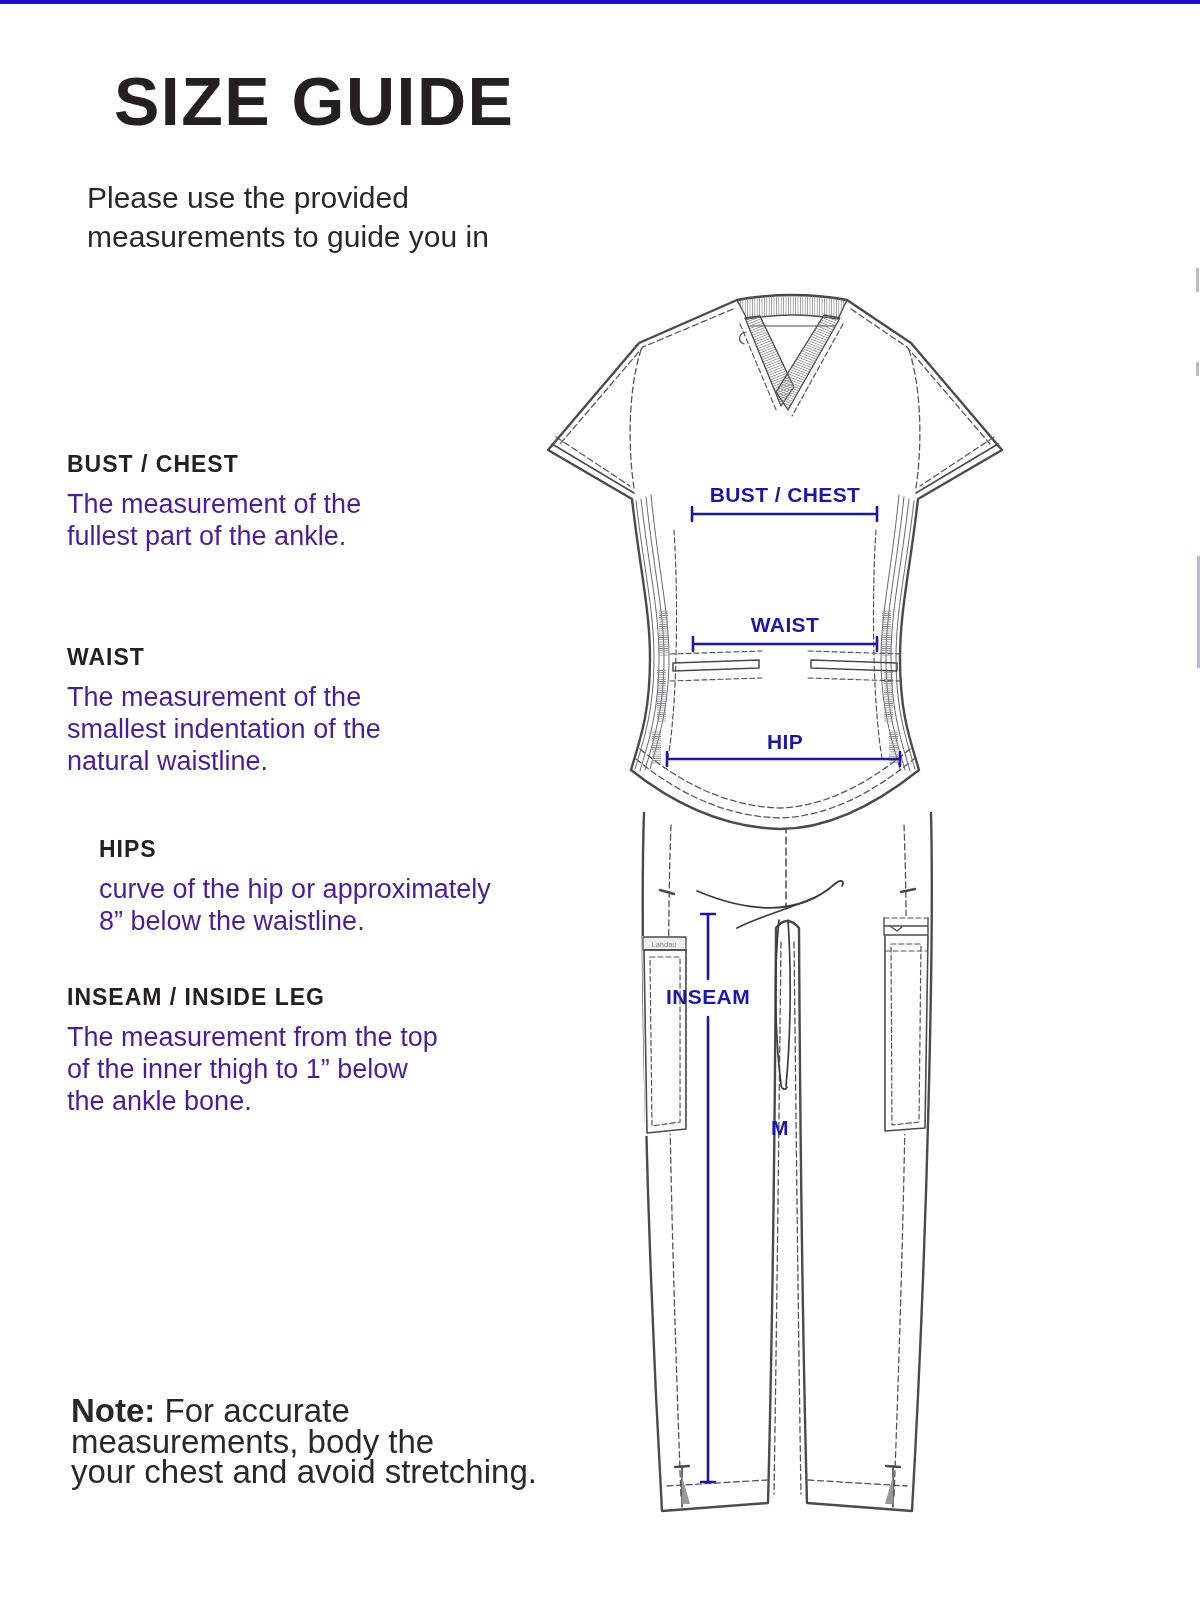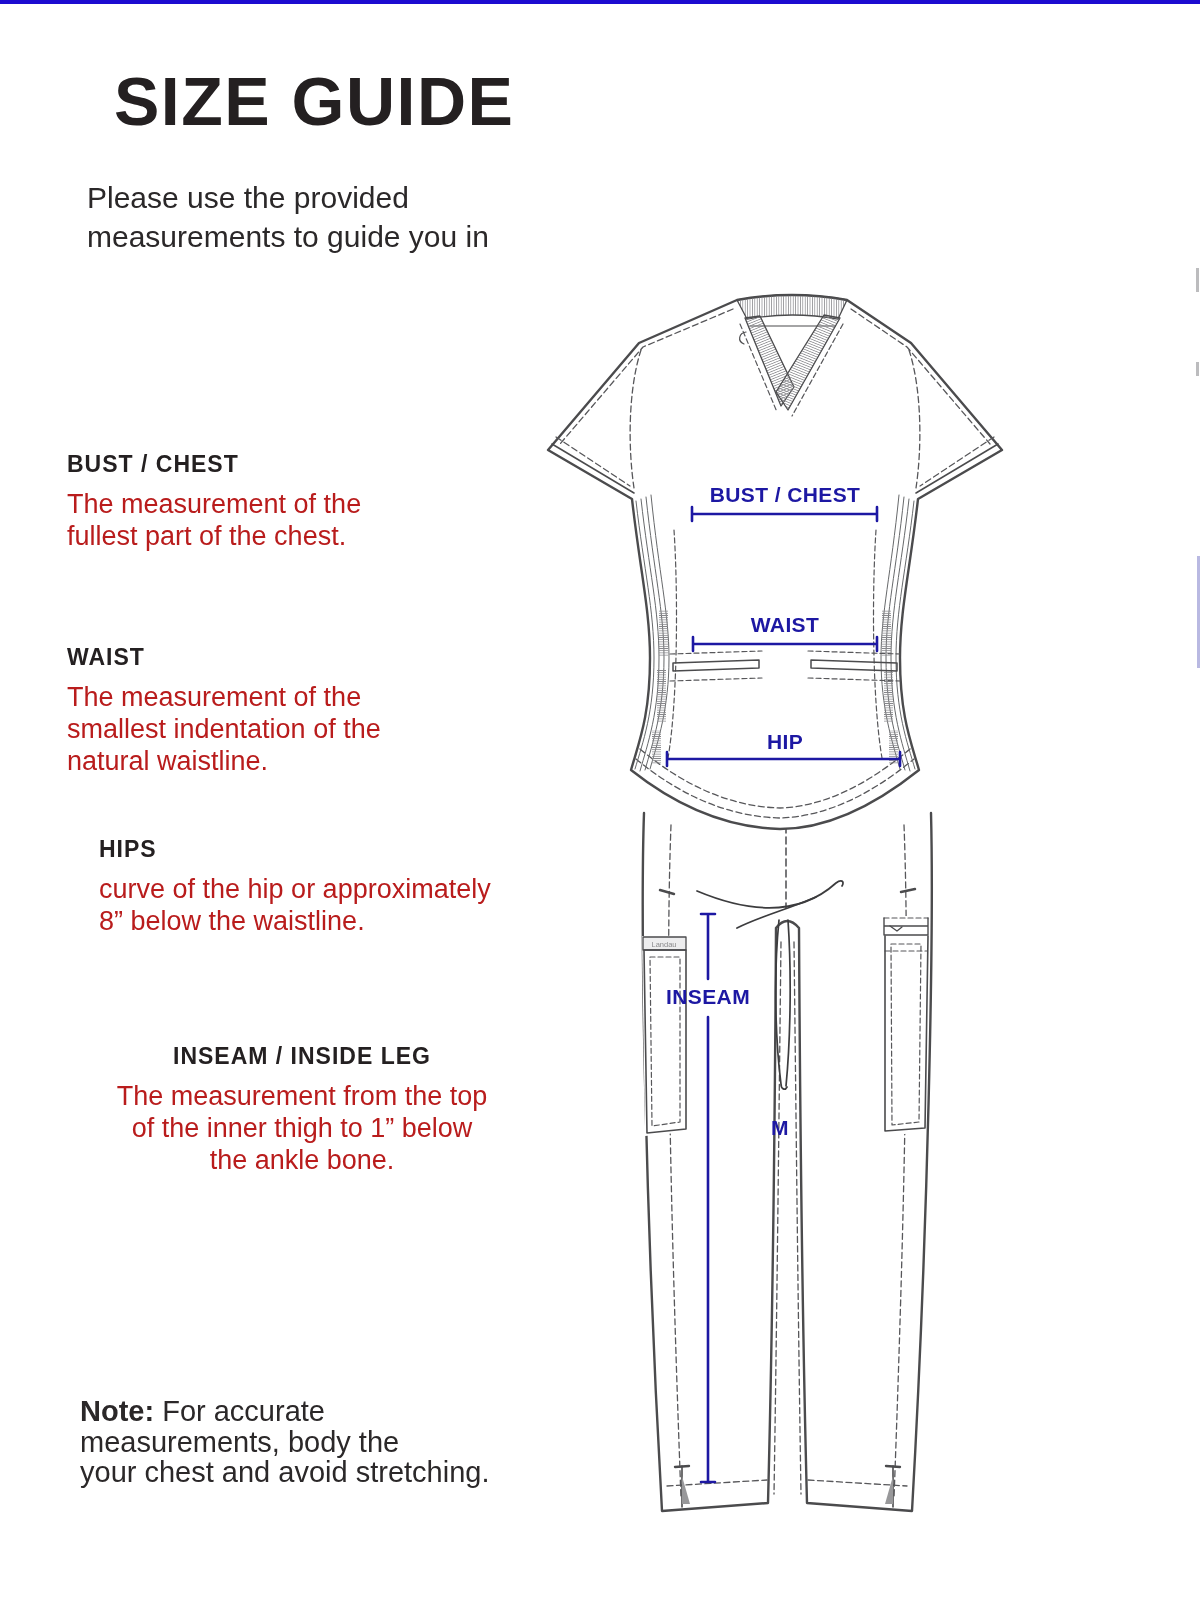--- a/index.html
+++ b/index.html
@@ -4,23 +4,23 @@
 <style>
   html,body{margin:0;padding:0;background:#fff;}
   .page{position:relative;width:1200px;height:1600px;background:#ffffff;overflow:hidden;
         font-family:"Liberation Sans", sans-serif;color:#262324;}
   .top-border{position:absolute;left:0;top:0;width:1200px;height:4px;}
   .title{position:absolute;left:66px;top:64px;font-size:68px;font-weight:bold;
          letter-spacing:1.5px;color:#242021;line-height:1.1;margin-left:48px;}
   .intro{position:absolute;left:67px;top:178px;font-size:30px;line-height:39px;color:#2b2829;margin-left:20px;}
   .section{position:absolute;left:67px;width:470px;}
   .section h3{margin:0 0 10px 0;font-size:23px;font-weight:bold;letter-spacing:1px;color:#242021;}
-  .section .body-line{font-size:27px;line-height:32px;color:#b91c1c;}
-  .s1{top:451px;} .s2{top:644px;} .s3{top:836px;margin-left:32px;} .s4{top:1043px;text-align:center;}
-  .note{position:absolute;left:80px;top:1396px;width:470px;font-size:29px;line-height:30.5px;color:#2b2829;}
+  .section .body-line{font-size:27px;line-height:32px;color:#4c1d95;}
+  .s1{top:451px;} .s2{top:644px;} .s3{top:836px;margin-left:32px;} .s4{top:984px;}
+  .note{position:absolute;left:71px;top:1396px;width:470px;font-size:33px;line-height:30.5px;color:#2b2829;}
   .note .bold{font-weight:bold;}
   .diagram{position:absolute;left:540px;top:280px;width:620px;height:1250px;}
   .edge-artifact{position:absolute;background:#bcbcbe;}
   .edge-lavender{position:absolute;background:#b9b9e2;}
   svg text.blue-label{font-family:"Liberation Sans", sans-serif;font-weight:bold;
         font-size:21px;letter-spacing:0.4px;}
   svg text.tag{font-family:"Liberation Sans", sans-serif;font-size:7.5px;}
 </style>
 </head>
 <body>
@@ -32,21 +32,21 @@
   <div class="title">SIZE GUIDE</div>
 
   <div class="intro">
     <div>Please use the provided</div>
     <div>measurements to guide you in</div>
   </div>
 
   <div class="section s1">
     <h3>BUST / CHEST</h3>
     <div class="body-line">The measurement of the</div>
-    <div class="body-line">fullest part of the chest.</div>
+    <div class="body-line">fullest part of the ankle.</div>
   </div>
 
   <div class="section s2">
     <h3>WAIST</h3>
     <div class="body-line">The measurement of the</div>
     <div class="body-line">smallest indentation of the</div>
     <div class="body-line">natural waistline.</div>
   </div>
 
   <div class="section s3">

